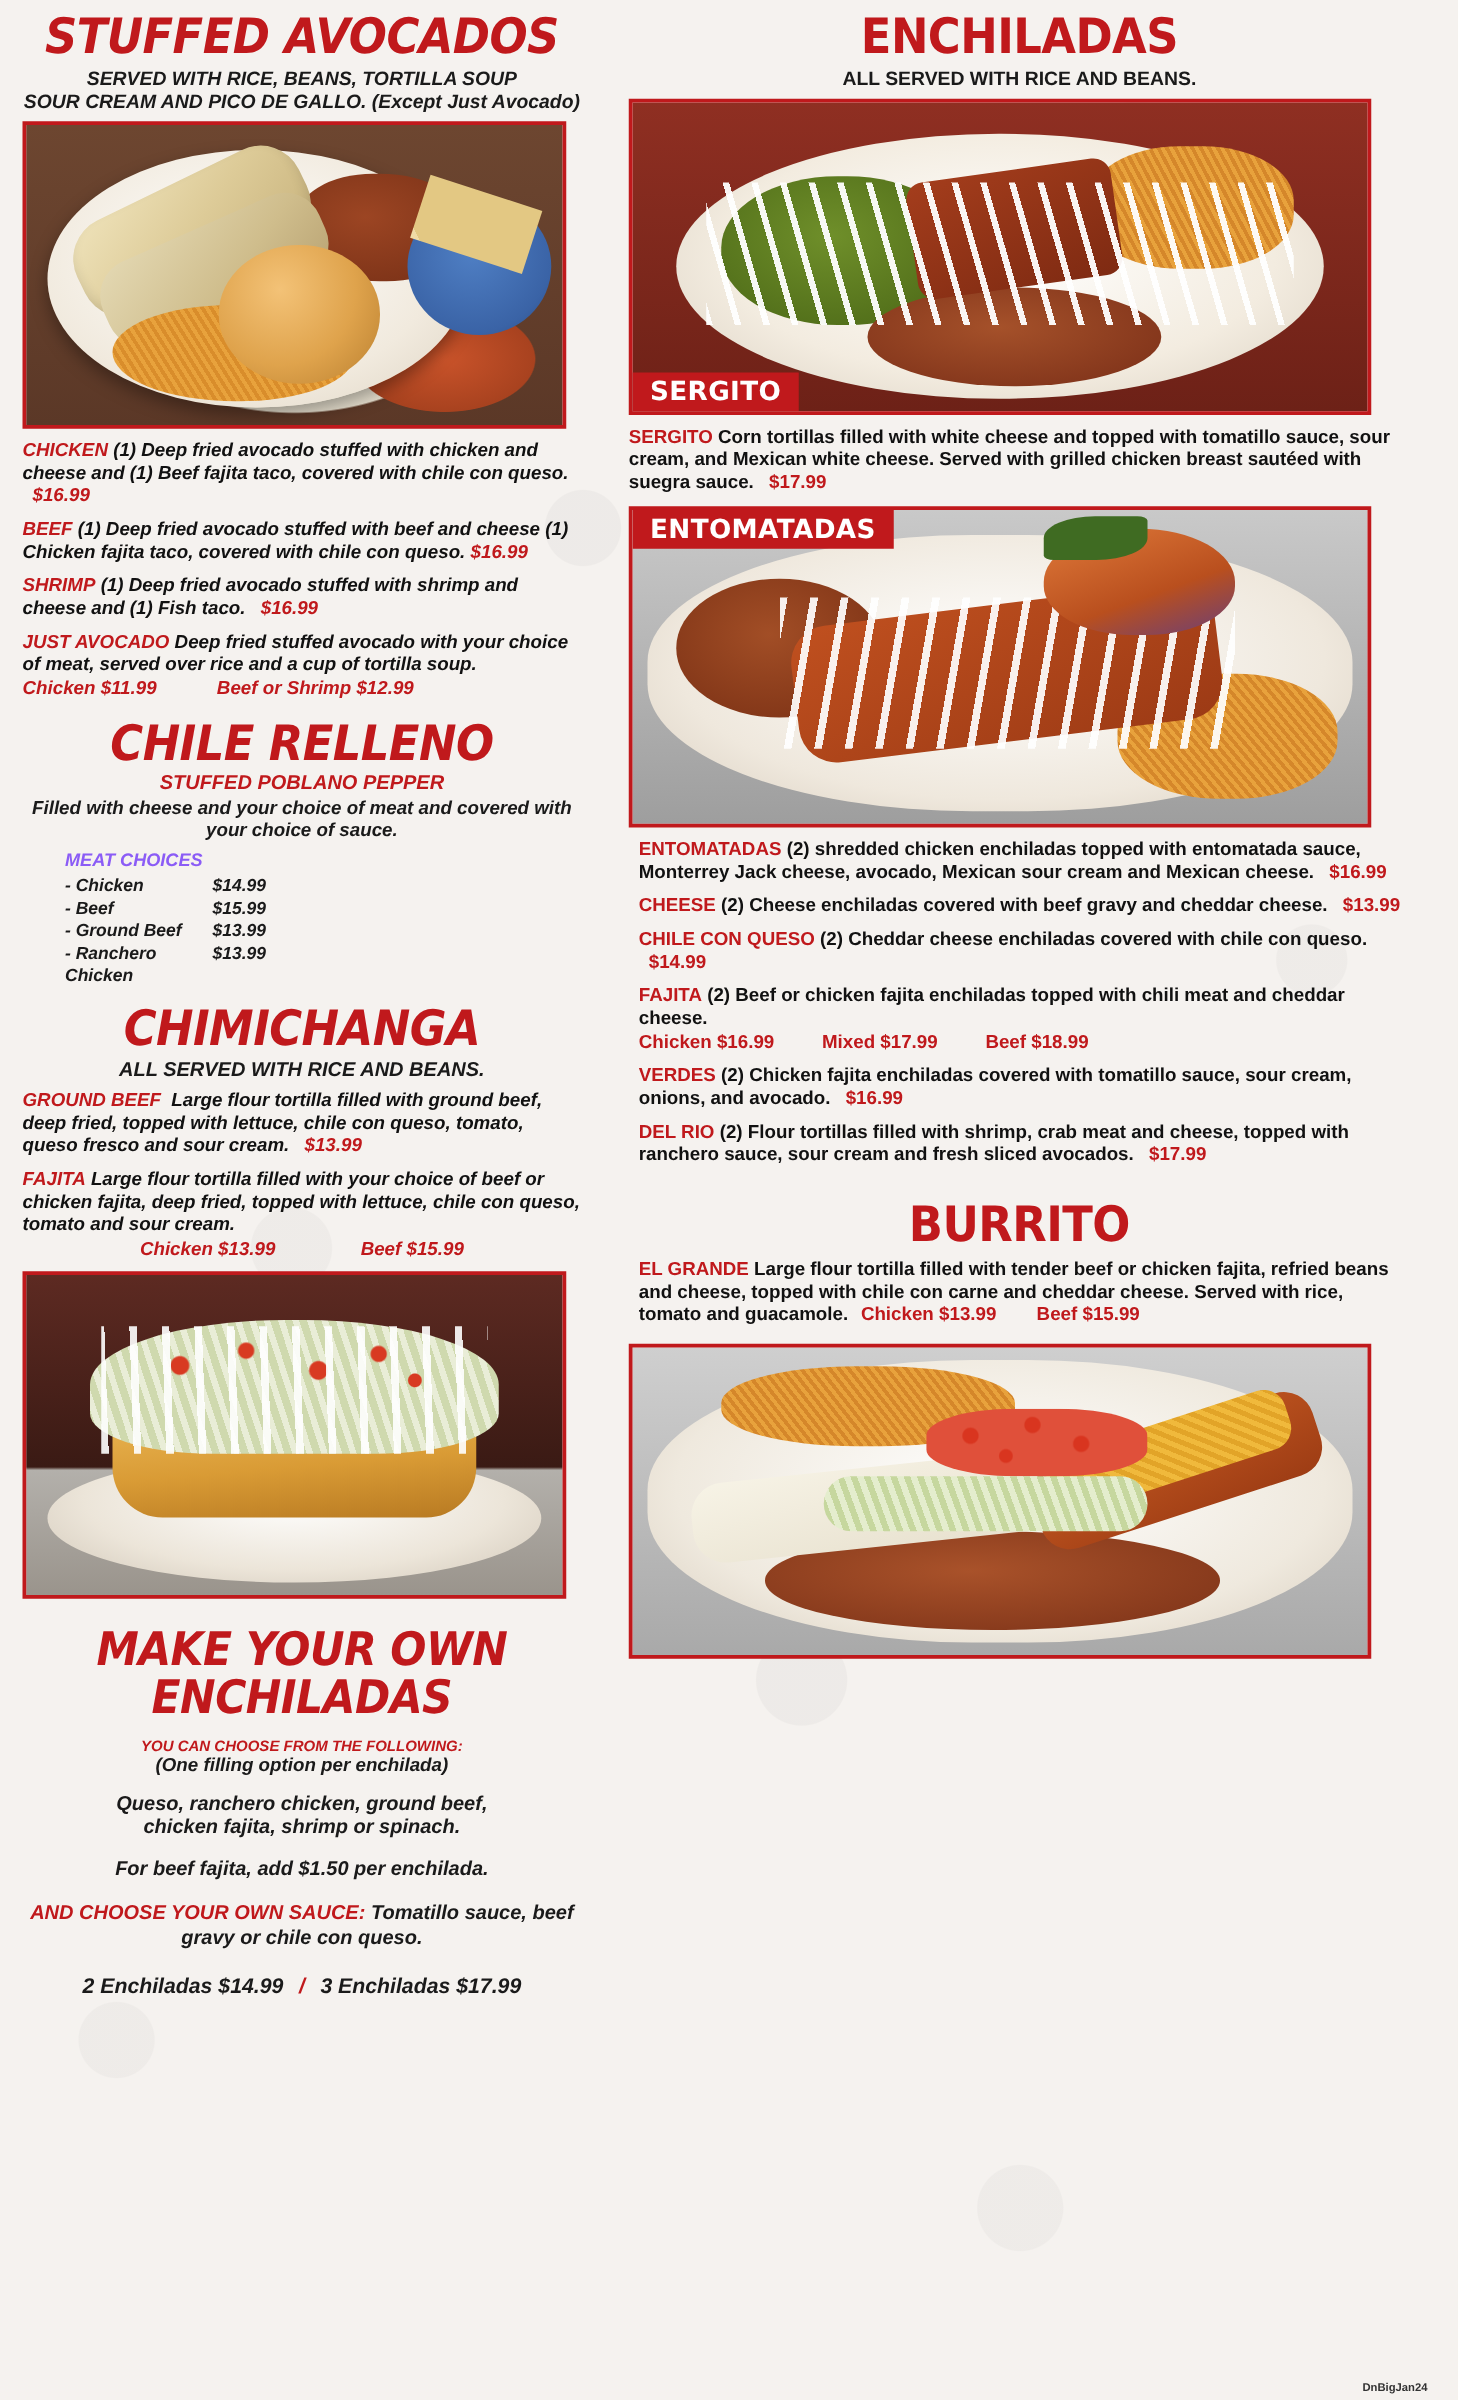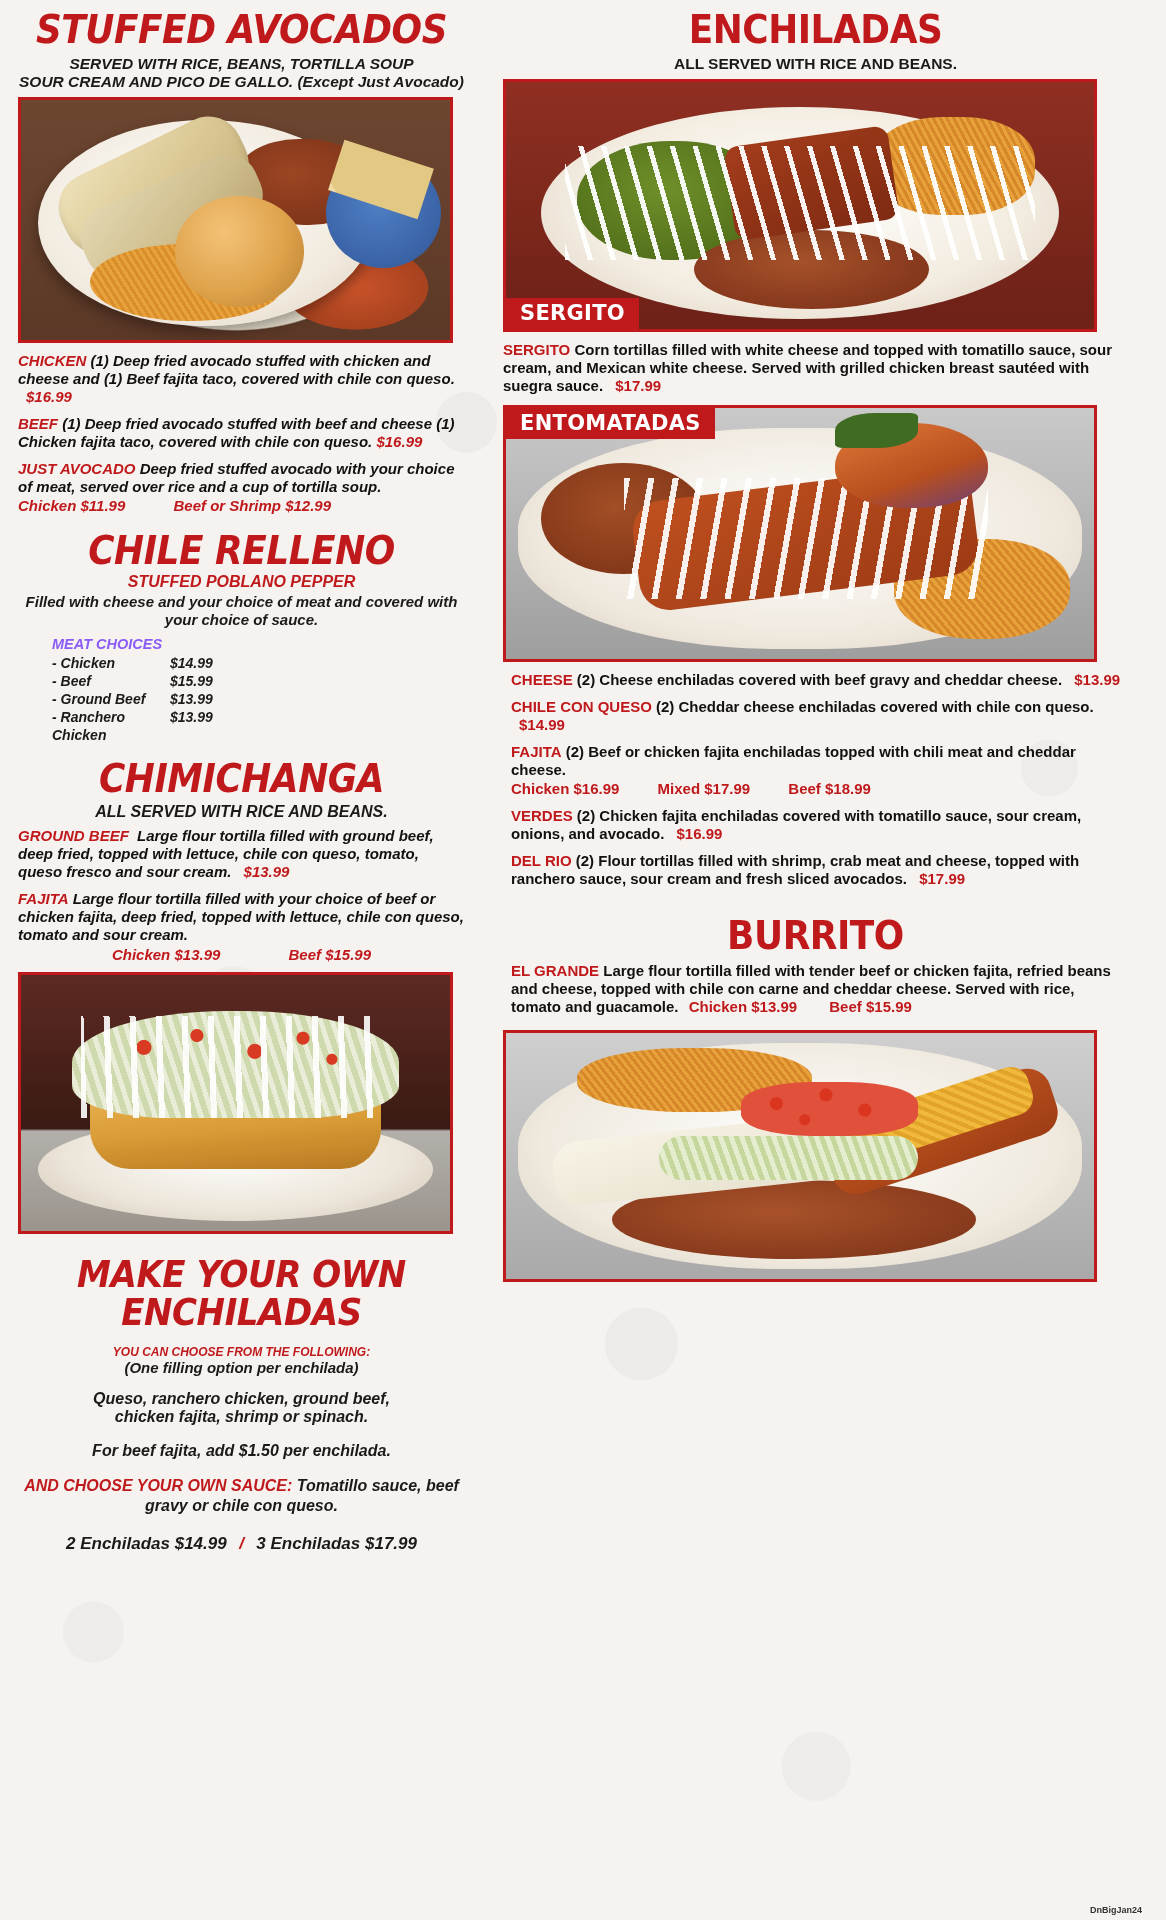--- a/index.html
+++ b/index.html
@@ -346,20 +346,25 @@
         <span class="desc">(1) Deep fried avocado stuffed with chicken and cheese and (1) Beef fajita taco, covered with chile con queso.</span>
         <span class="price" style="margin-left:8px">$16.99</span>
       </div>
 
       <div class="item">
         <span class="name">BEEF</span>
         <span class="desc">(1) Deep fried avocado stuffed with beef and cheese (1) Chicken fajita taco, covered with chile con queso.</span>
         <span class="price">$16.99</span>
       </div>
 
+      <div class="item">
+        <span class="name">SHRIMP</span>
+        <span class="desc">(1) Deep fried avocado stuffed with shrimp and cheese and (1) Fish taco.</span>
+        <span class="price" style="margin-left:8px">$16.99</span>
+      </div>
 
       <div class="item">
         <span class="name">JUST AVOCADO</span>
         <span class="desc">Deep fried stuffed avocado with your choice of meat, served over rice and a cup of tortilla soup.</span>
         <div style="margin-top:1px">
           <span class="price">Chicken $11.99</span>
           <span class="price" style="margin-left:44px">Beef or Shrimp $12.99</span>
         </div>
       </div>
     </section>
@@ -474,20 +479,25 @@
           <div class="rice"></div>
           <div class="ench"></div>
           <div class="crema"></div>
           <div class="avo"></div>
           <div class="cilantro"></div>
         </div>
         <div class="plate-label" style="left:0;top:0">ENTOMATADAS</div>
       </div>
 
       <div style="padding-left:8px">
+        <div class="item">
+          <span class="name">ENTOMATADAS</span>
+          <span class="desc">(2) shredded chicken enchiladas topped with entomatada sauce, Monterrey Jack cheese, avocado, Mexican sour cream and Mexican cheese.</span>
+          <span class="price" style="margin-left:8px">$16.99</span>
+        </div>
 
         <div class="item">
           <span class="name">CHEESE</span>
           <span class="desc">(2) Cheese enchiladas covered with beef gravy and cheddar cheese.</span>
           <span class="price" style="margin-left:8px">$13.99</span>
         </div>
 
         <div class="item">
           <span class="name">CHILE CON QUESO</span>
           <span class="desc">(2) Cheddar cheese enchiladas covered with chile con queso.</span>

